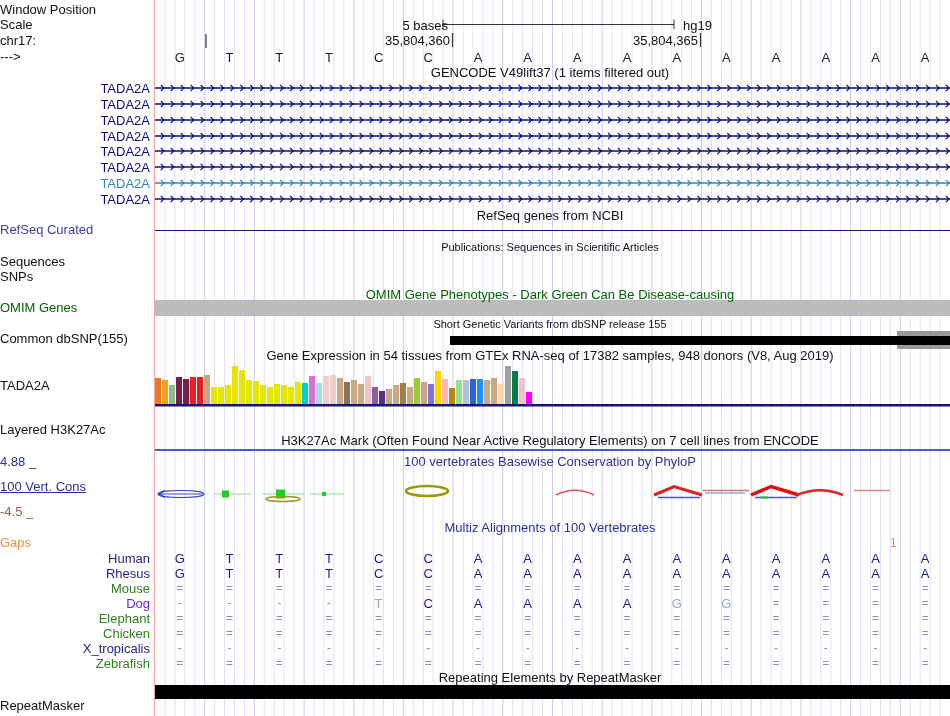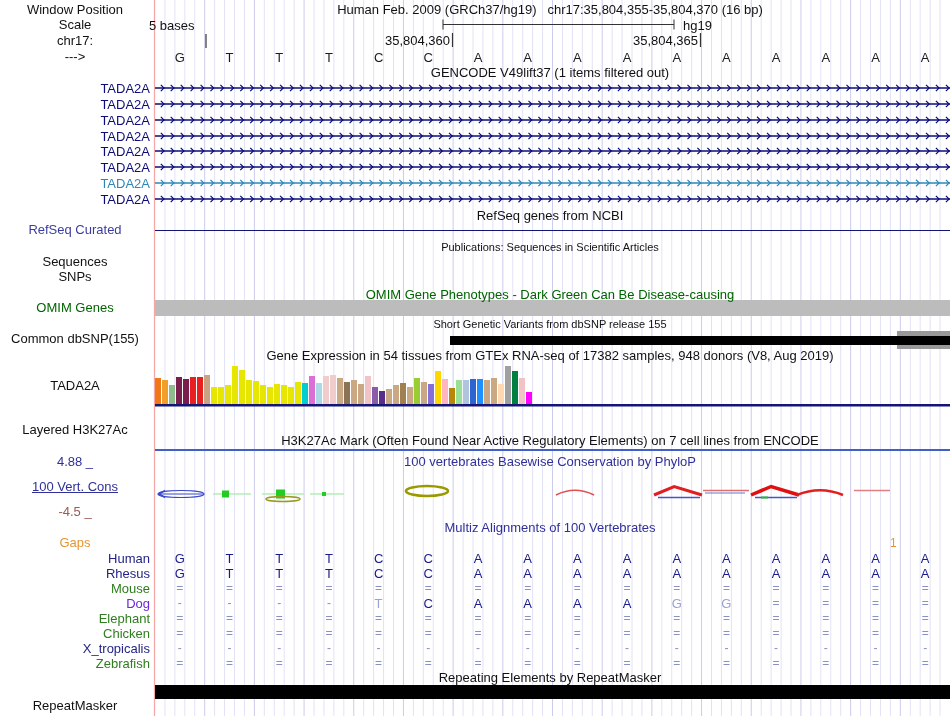--- a/index.html
+++ b/index.html
@@ -1,18 +1,18 @@
 <!DOCTYPE html>
 <html><head>
 <meta charset="utf-8">
 <style>
   html,body{margin:0;padding:0;background:#fff;}
   .browser{position:relative;width:950px;height:716px;background:#fff;overflow:hidden;
            font-family:"Liberation Sans",sans-serif;font-size:13px;color:#111;}
-  .lbl{position:absolute;left:0;width:150px;text-align:center;white-space:nowrap;line-height:14px;}
+  .lbl{position:absolute;left:0;width:150px;text-align:left;white-space:nowrap;line-height:14px;}
   .title{position:absolute;left:155px;width:790px;text-align:center;white-space:pre;line-height:13px;}
   .small{font-size:11px;}
   svg{position:absolute;left:0;top:0;}
 </style>
 </head>
 <body>
 
 <div class="browser" id="browser">
   <svg id="grid" width="950" height="716">
       <line x1="164.9375" y1="0" x2="164.9375" y2="716" stroke="#E2E2F6" stroke-width="1"></line>
@@ -850,26 +850,25 @@
         <line x1="705" y1="493" x2="745" y2="493" stroke="#6677CC" stroke-width="1.2"></line>
         <path d="M751 495L771.16 486.5L799 495" stroke="#E01010" fill="none" stroke-width="3.5"></path>
         <line x1="755" y1="497.5" x2="797" y2="497.5" stroke="#4455CC" stroke-width="1.5"></line>
         <rect x="761" y="496.5" width="7" height="2" fill="#22BB22"></rect>
         <path d="M797 495Q820 485.5 843 495" stroke="#E02020" fill="none" stroke-width="2.5"></path>
         <line x1="854" y1="490.5" x2="890" y2="490.5" stroke="#E08080" stroke-width="1.4"></line>
       </g>
       <rect x="155" y="685" width="795" height="14" fill="#000000"></rect>
     </svg>
 
-  <div class="title" style="top:3px">Human Feb. 2009 (GRCh37/hg19)   chr17:35,804,355-35,804,370 (16 bp)</div>
   <div class="lbl" style="top:3px">Window Position</div>
   <div class="lbl" style="top:18px">Scale</div>
   <div class="lbl" style="top:34px">chr17:</div>
   <div class="lbl" style="top:50px">---&gt;</div>
-  <div style="position:absolute;left:149px;width:283px;top:18px;">5 bases</div>
+  <div style="position:absolute;left:165px;width:283px;top:18px;text-align:right">5 bases</div>
   <div style="position:absolute;left:683px;top:18px">hg19</div>
   <div style="position:absolute;left:155px;width:295px;top:33px;text-align:right">35,804,360</div>
   <div style="position:absolute;left:403px;width:295px;top:33px;text-align:right">35,804,365</div>
 
   <div class="title" style="top:66px">GENCODE V49lift37 (1 items filtered out)</div>
   <div class="title" style="top:209px">RefSeq genes from NCBI</div>
   <div class="title small" style="top:241px">Publications: Sequences in Scientific Articles</div>
   <div class="title" style="top: 288px; color: rgb(0, 100, 0);">OMIM Gene Phenotypes - Dark Green Can Be Disease-causing</div>
   <div class="title small" style="top:318px">Short Genetic Variants from dbSNP release 155</div>
   <div class="title" style="top:349px">Gene Expression in 54 tissues from GTEx RNA-seq of 17382 samples, 948 donors (V8, Aug 2019)</div>

